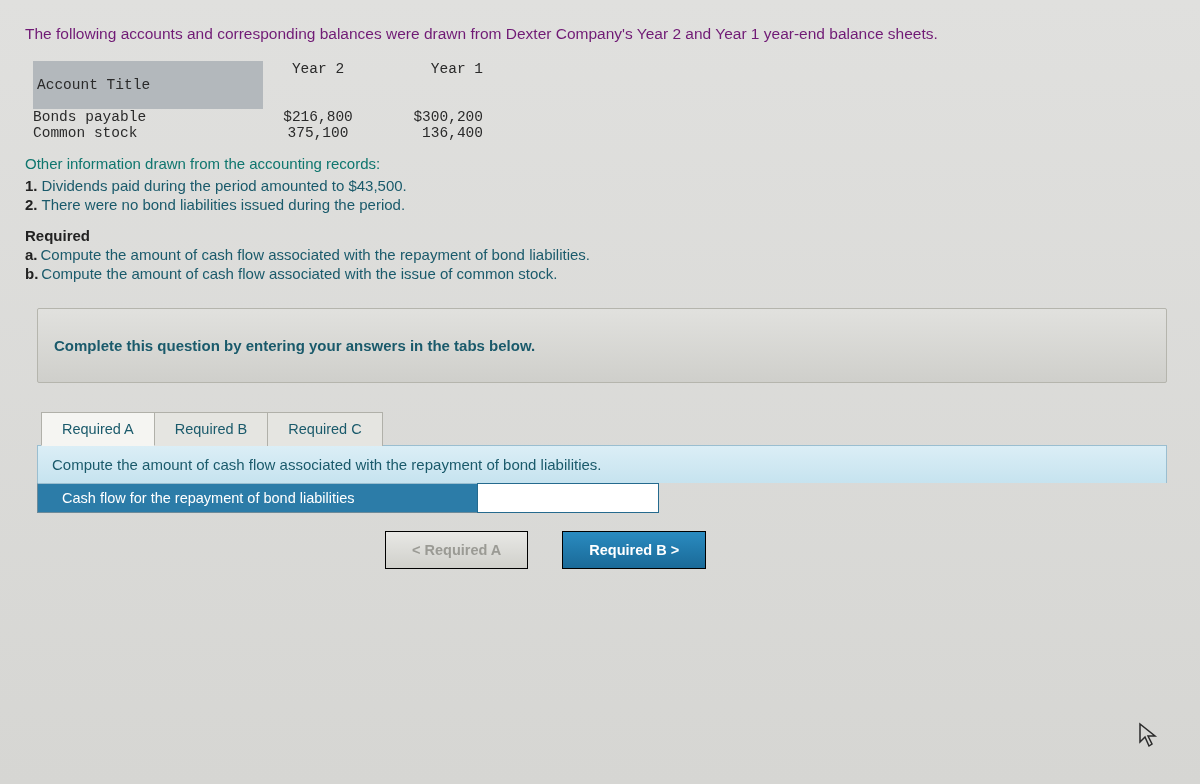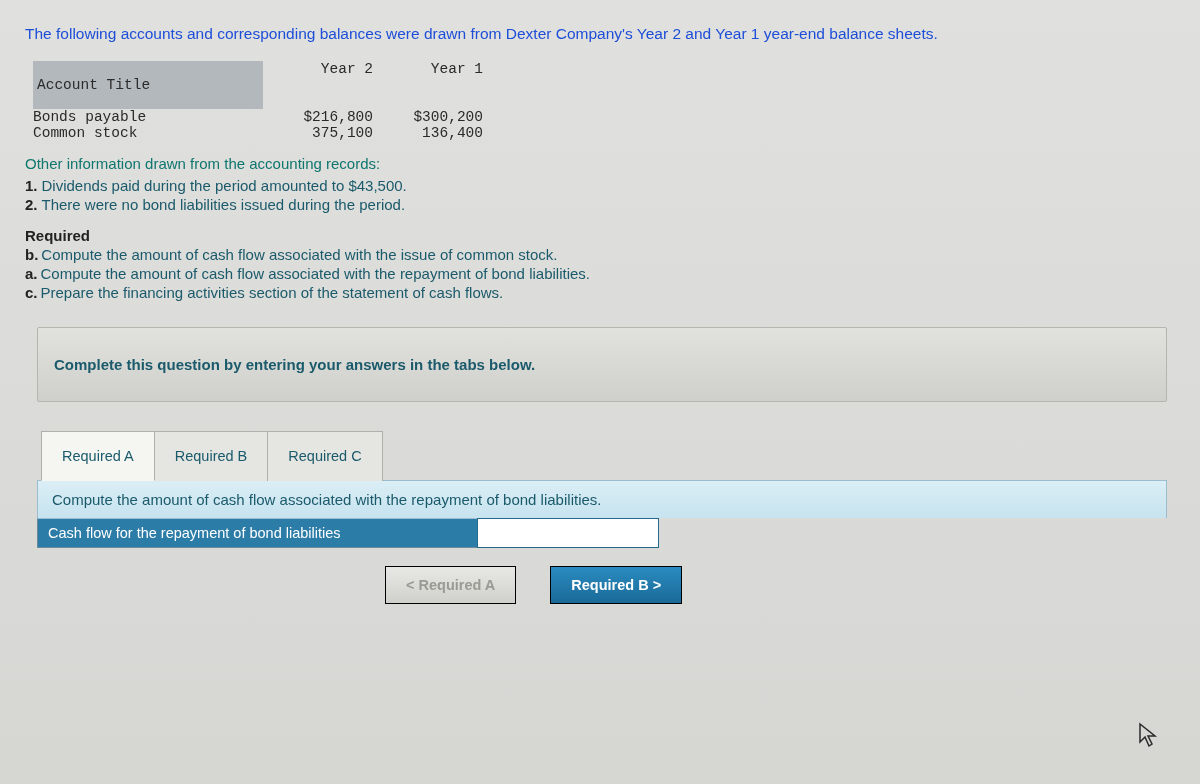--- a/index.html
+++ b/index.html
@@ -6,38 +6,38 @@
     body {
       margin: 0;
       padding: 25px 15px 15px 25px;
       font-family: Arial, sans-serif;
       font-size: 15px;
       background: linear-gradient(to bottom, #e0e0de 0%, #d6d6d3 100%);
       color: #2a2a2a;
       min-height: 784px;
     }
     .intro {
-      color: #1d4ed8;
+      color: #701a75;
       margin-bottom: 18px;
       font-size: 15.5px;
     }
     .account-table {
       display: inline-block;
       margin: 0 0 14px 8px;
       font-family: "Courier New", monospace;
       font-size: 14.5px;
       color: #2a2a2a;
     }
     .account-row { display: flex; }
     .acct-head .acct-col1 {
       background: #b3b8bc;
       padding: 16px 4px;
     }
     .acct-col1 { width: 230px; }
-    .acct-col2 { width: 110px; text-align: right; }
+    .acct-col2 { width: 110px; text-align: center; }
     .acct-col3 { width: 110px; text-align: right; }
     .other-info {
       color: #0f766e;
       margin-bottom: 5px;
     }
     .numbered {
       color: #1a5a6b;
       margin-bottom: 14px;
     }
     .numbered .num-row { margin-bottom: 2px; }
@@ -59,21 +59,21 @@
       color: #1a5a6b;
       margin: 0 0 28px 12px;
       width: calc(100% - 30px);
     }
     .tabs {
       display: flex;
       margin-left: 16px;
       margin-bottom: 0;
     }
     .tab {
-      padding: 16px 20px;
+      padding: 8px 20px;
       border: 1px solid #b0b0a9;
       background: #e5e5e1;
       color: #1a5a6b;
       font-size: 14.5px;
       cursor: pointer;
       position: relative;
       top: 1px;
       border-bottom: none;
     }
     .tab + .tab { border-left: none; }
@@ -95,21 +95,21 @@
     }
     .answer-table {
       border: 1px solid #6c8a99;
       border-top: 1px solid #9abed0;
       width: 622px;
       display: flex;
     }
     .answer-label-cell {
       background: #2c7ca8;
       color: #fff;
-      padding: 6px 10px;
+      padding: 6px 24px;
       border-right: 1px solid #3b5563;
       width: 440px;
       font-size: 14.5px;
     }
     .answer-input-cell {
       flex: 1;
       background: #fff;
     }
     .answer-input {
       width: 100%;
@@ -119,21 +119,21 @@
       padding: 4px 6px;
       font-size: 14px;
     }
     .nav-buttons {
       display: flex;
       gap: 34px;
       margin-top: 18px;
       margin-left: 360px;
     }
     .nav-btn {
-      padding: 10px 20px;
+      padding: 10px 26px;
       border: 1px solid #000;
       font-size: 14.5px;
       font-weight: bold;
       cursor: pointer;
     }
     .nav-btn.disabled {
       background: linear-gradient(to bottom, #e8e8e5, #d0d0cb);
       color: #9a9a94;
       cursor: default;
     }
@@ -182,27 +182,24 @@
     <b>1.</b><span>Dividends paid during the period amounted to $43,500.</span>
   </div>
   <div class="num-row">
     <b>2.</b><span>There were no bond liabilities issued during the period.</span>
   </div>
 </div>
 
 <div class="required-title">Required</div>
 <div class="req-list">
   <div class="req-row">
+    <b>a.</b><span>Compute the amount of cash flow associated with the repayment of bond liabilities.</span>
+  </div>
+  <div class="req-row">
     <b>b.</b><span>Compute the amount of cash flow associated with the issue of common stock.</span>
-  </div>
-  <div class="req-row">
-    <b>a.</b><span>Compute the amount of cash flow associated with the repayment of bond liabilities.</span>
-  </div>
-  <div class="req-row">
-    <b>c.</b><span>Prepare the financing activities section of the statement of cash flows.</span>
   </div>
 </div>
 
 <div class="complete-bar">Complete this question by entering your answers in the tabs below.</div>
 
 <div class="tabs">
   <div class="tab active">Required A</div>
   <div class="tab">Required B</div>
   <div class="tab">Required C</div>
 </div>

